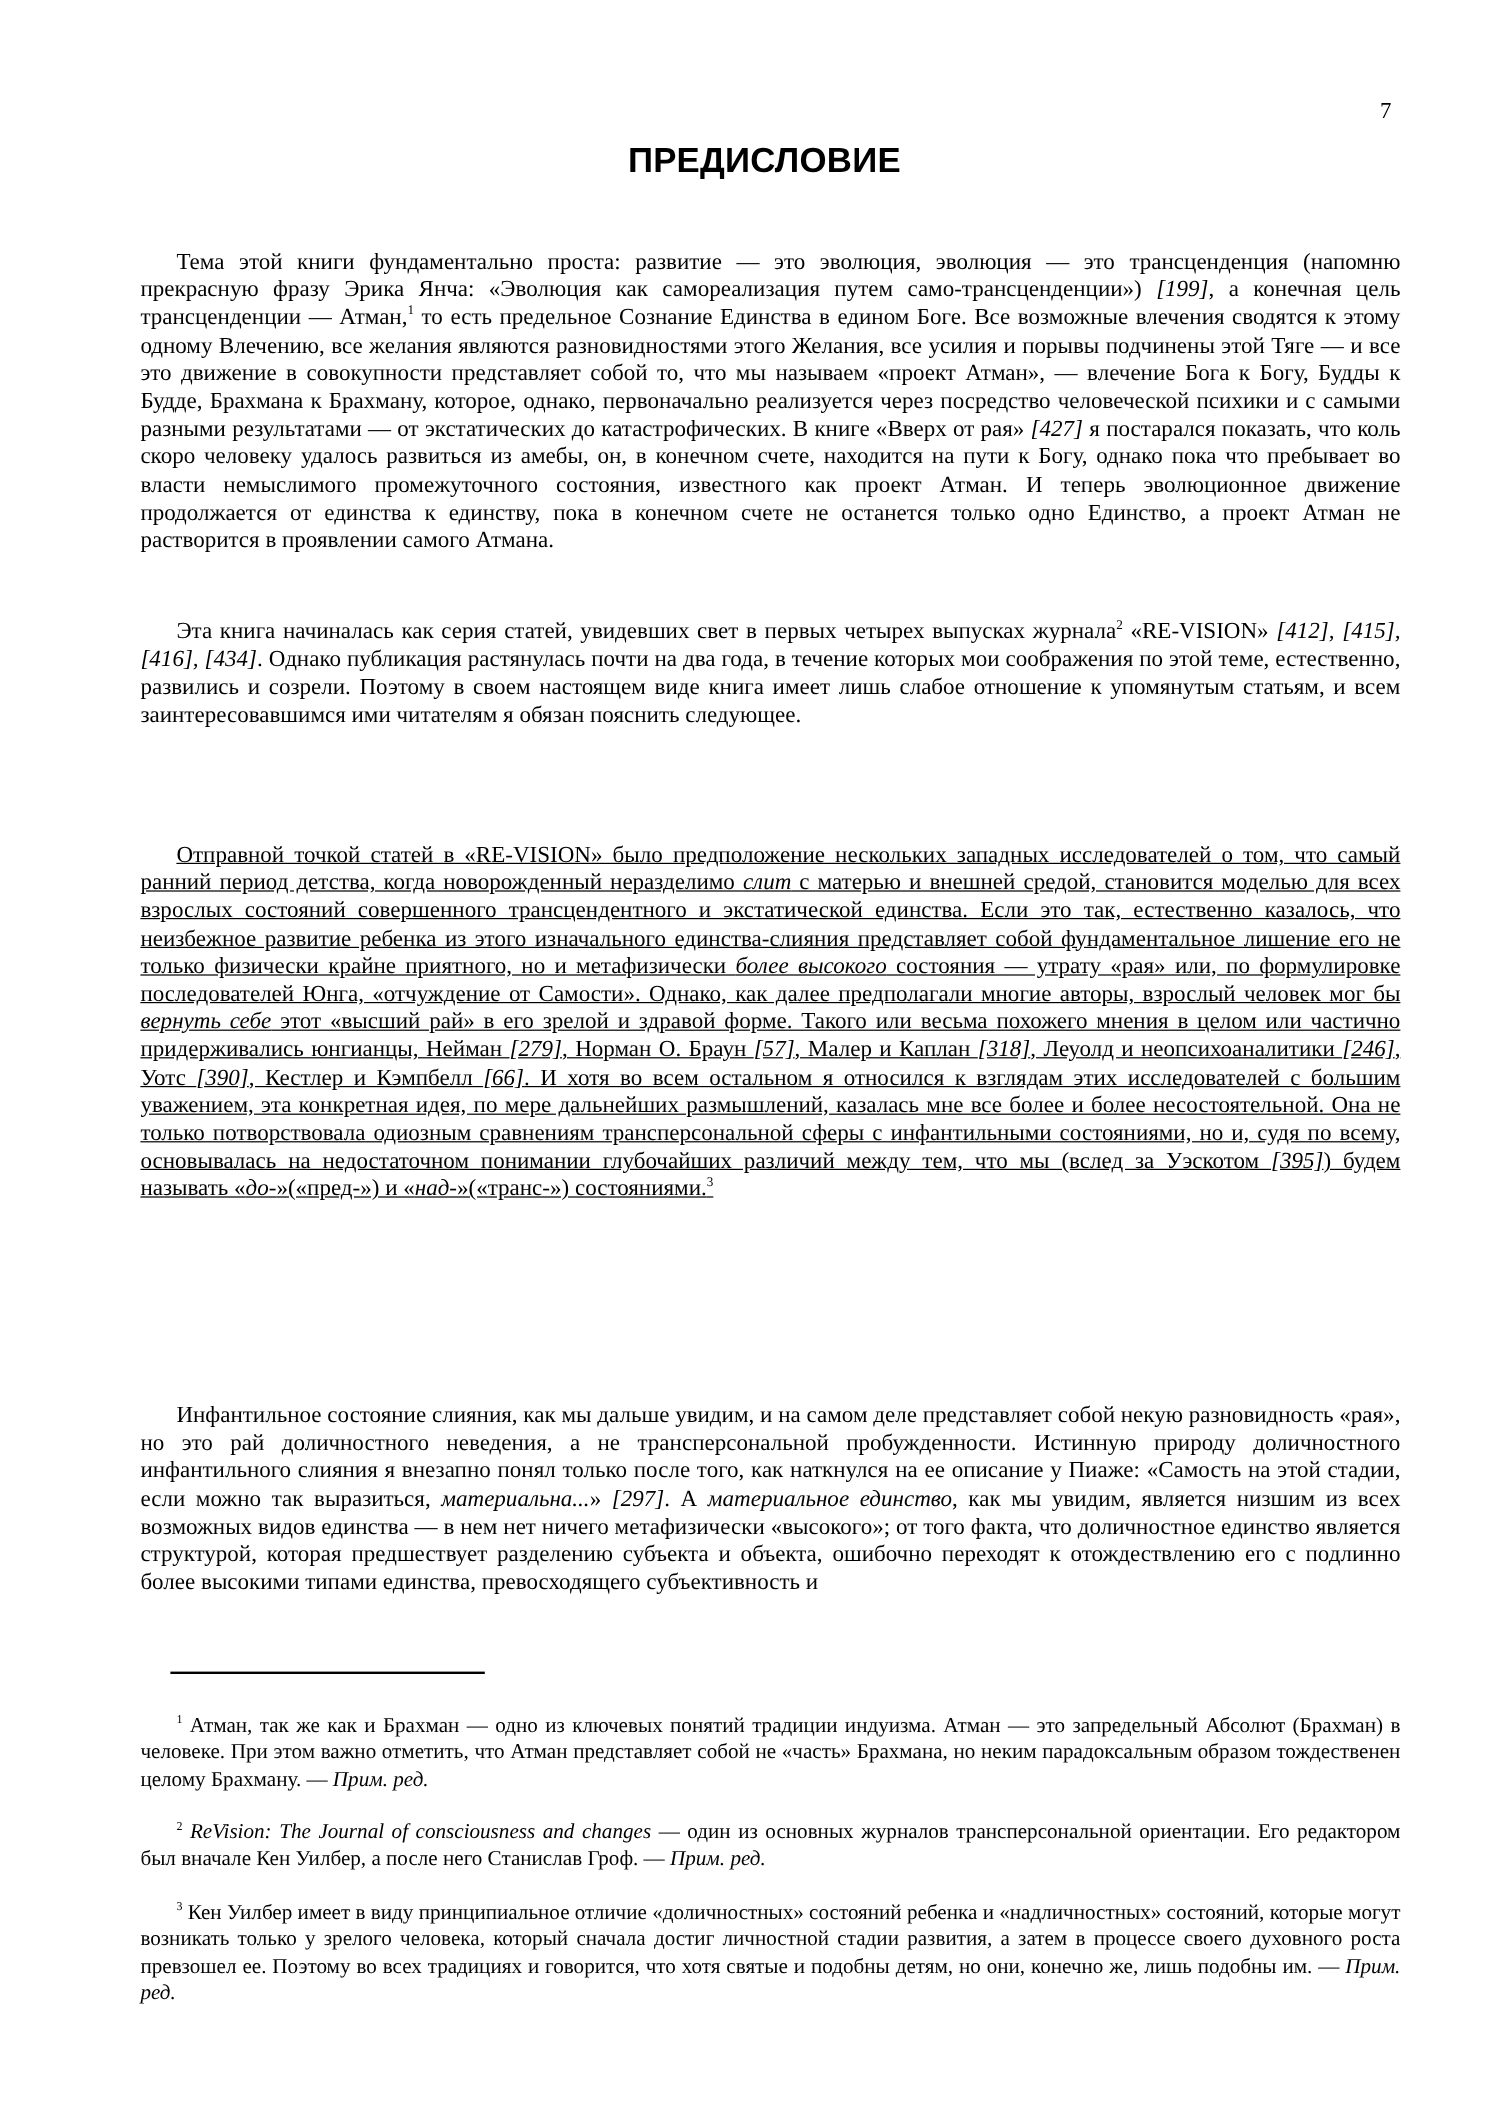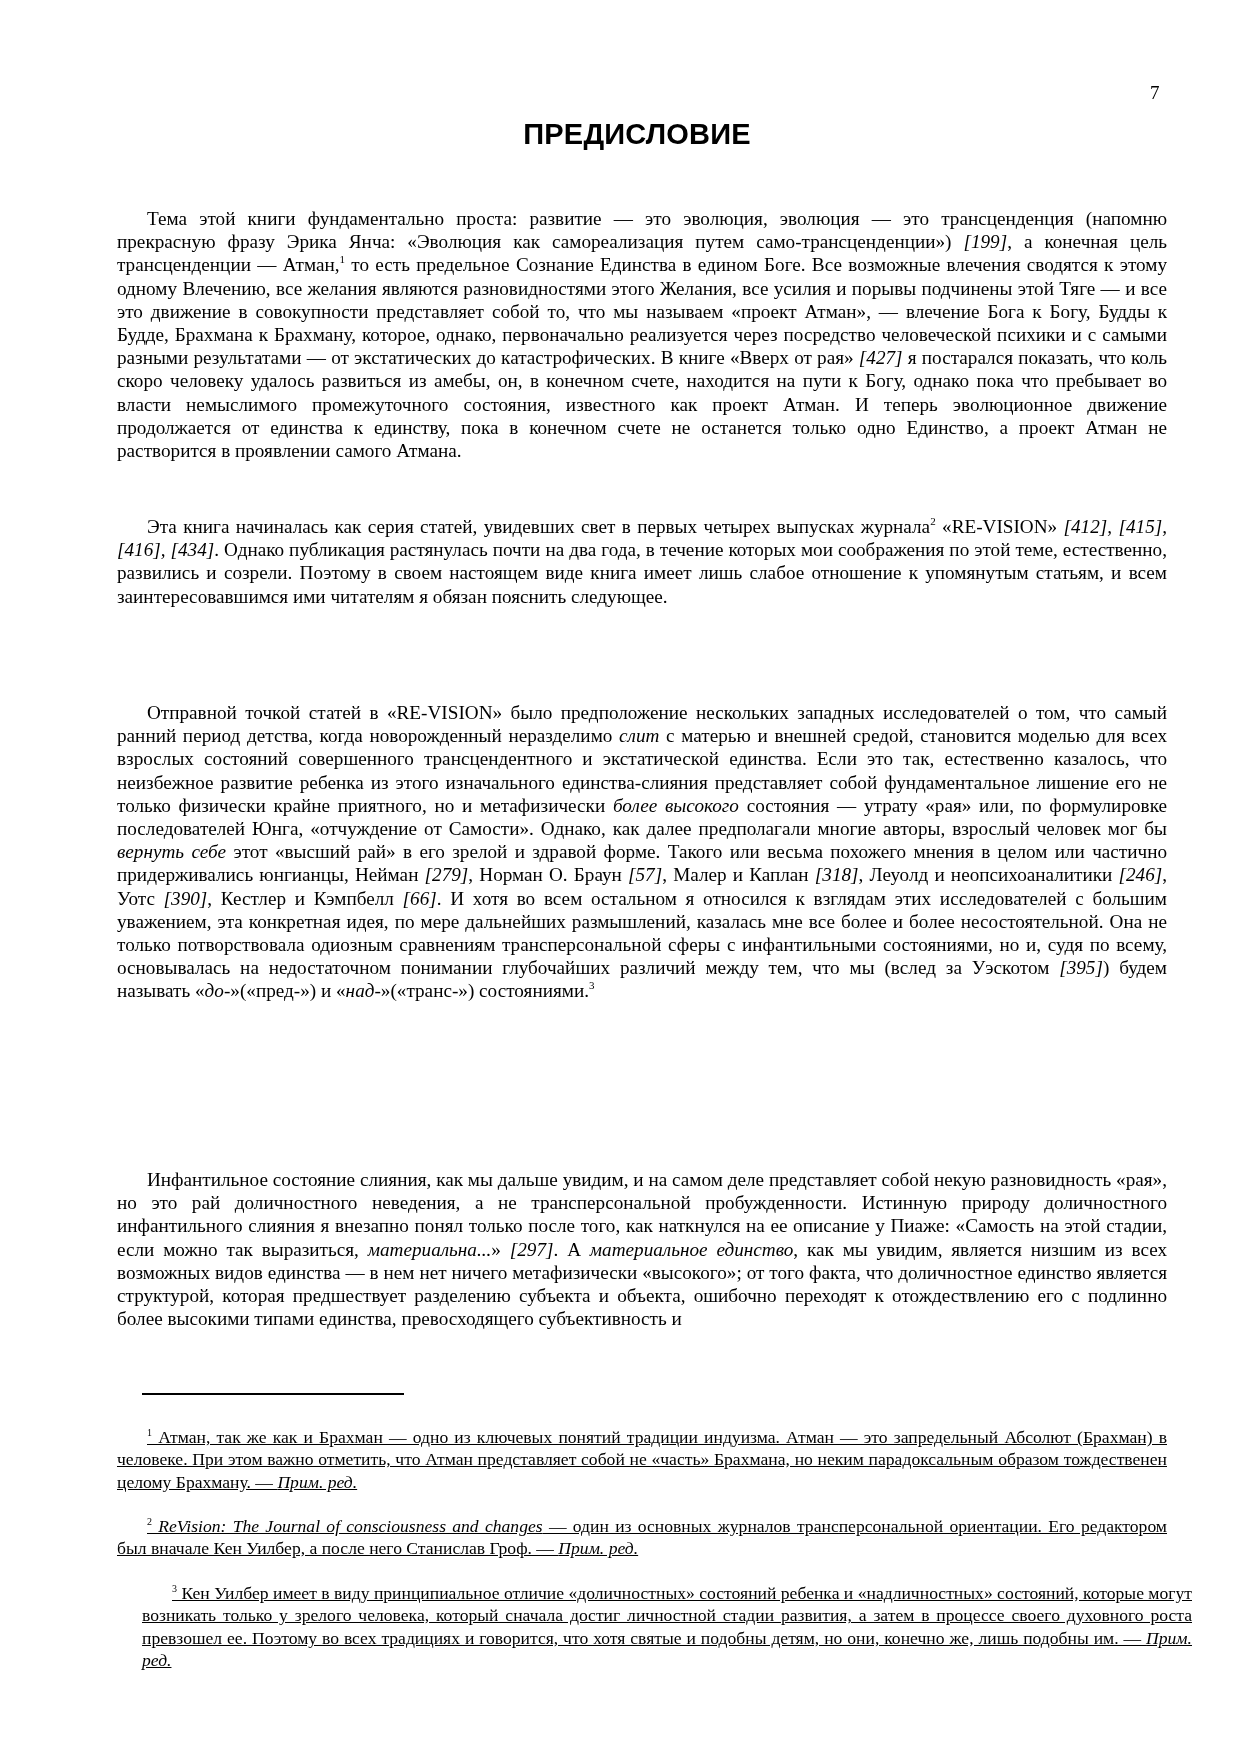--- a/index.html
+++ b/index.html
@@ -3,29 +3,29 @@
 <meta charset="utf-8">
 <style>
   html, body { margin: 0; padding: 0; background: #ffffff; }
   body { width: 1241px; height: 1753px; position: relative; overflow: hidden; color: #000; }
   .page-num { position: absolute; left: 1150px; top: 82px; font-family: "Liberation Serif", serif; font-size: 19px; }
   .title { position: absolute; left: 0; width: 1274px; top: 118px; text-align: center; font-family: "Liberation Sans", sans-serif; font-weight: bold; font-size: 29px; letter-spacing: 0.2px; }
   .body-text { position: absolute; left: 117px; width: 1050px; font-family: "Liberation Serif", serif; font-size: 19.2px; line-height: 23.2px; text-align: justify; }
   .body-text p { margin: 0; text-indent: 30px; }
   .p1 { top: 178px; margin-top: 29px; }
   .p2 { top: 515px; }
-  .p3 { top: 701px; }
+  .p3 { top: 701px; text-decoration: underline; }
   .p4 { top: 1168px; }
   sup { font-size: 11px; line-height: 0; vertical-align: 8px; }
   .divider { position: absolute; left: 142px; top: 1393px; width: 262px; height: 2px; background: #000; }
   .fn { position: absolute; left: 117px; width: 1050px; font-family: "Liberation Serif", serif; font-size: 17.6px; line-height: 22.4px; text-align: justify; }
-  .fn p { margin: 0; text-indent: 30px; text-decoration: underline; }
+  .fn p { margin: 0; text-indent: 30px; }
   .fn1 { top: 1426px; }
   .fn2 { top: 1515px; }
-  .fn3 { top: 1582px; margin-left: 25px; }
+  .fn3 { top: 1582px; }
   .fn sup { font-size: 10px; vertical-align: 7px; }
   i { font-style: italic; }
 </style>
 </head>
 <body>
 
 <div class="page-num">7</div>
 <h1 class="title" style="margin:0;">ПРЕДИСЛОВИЕ</h1>
 
 <div class="body-text p1">

